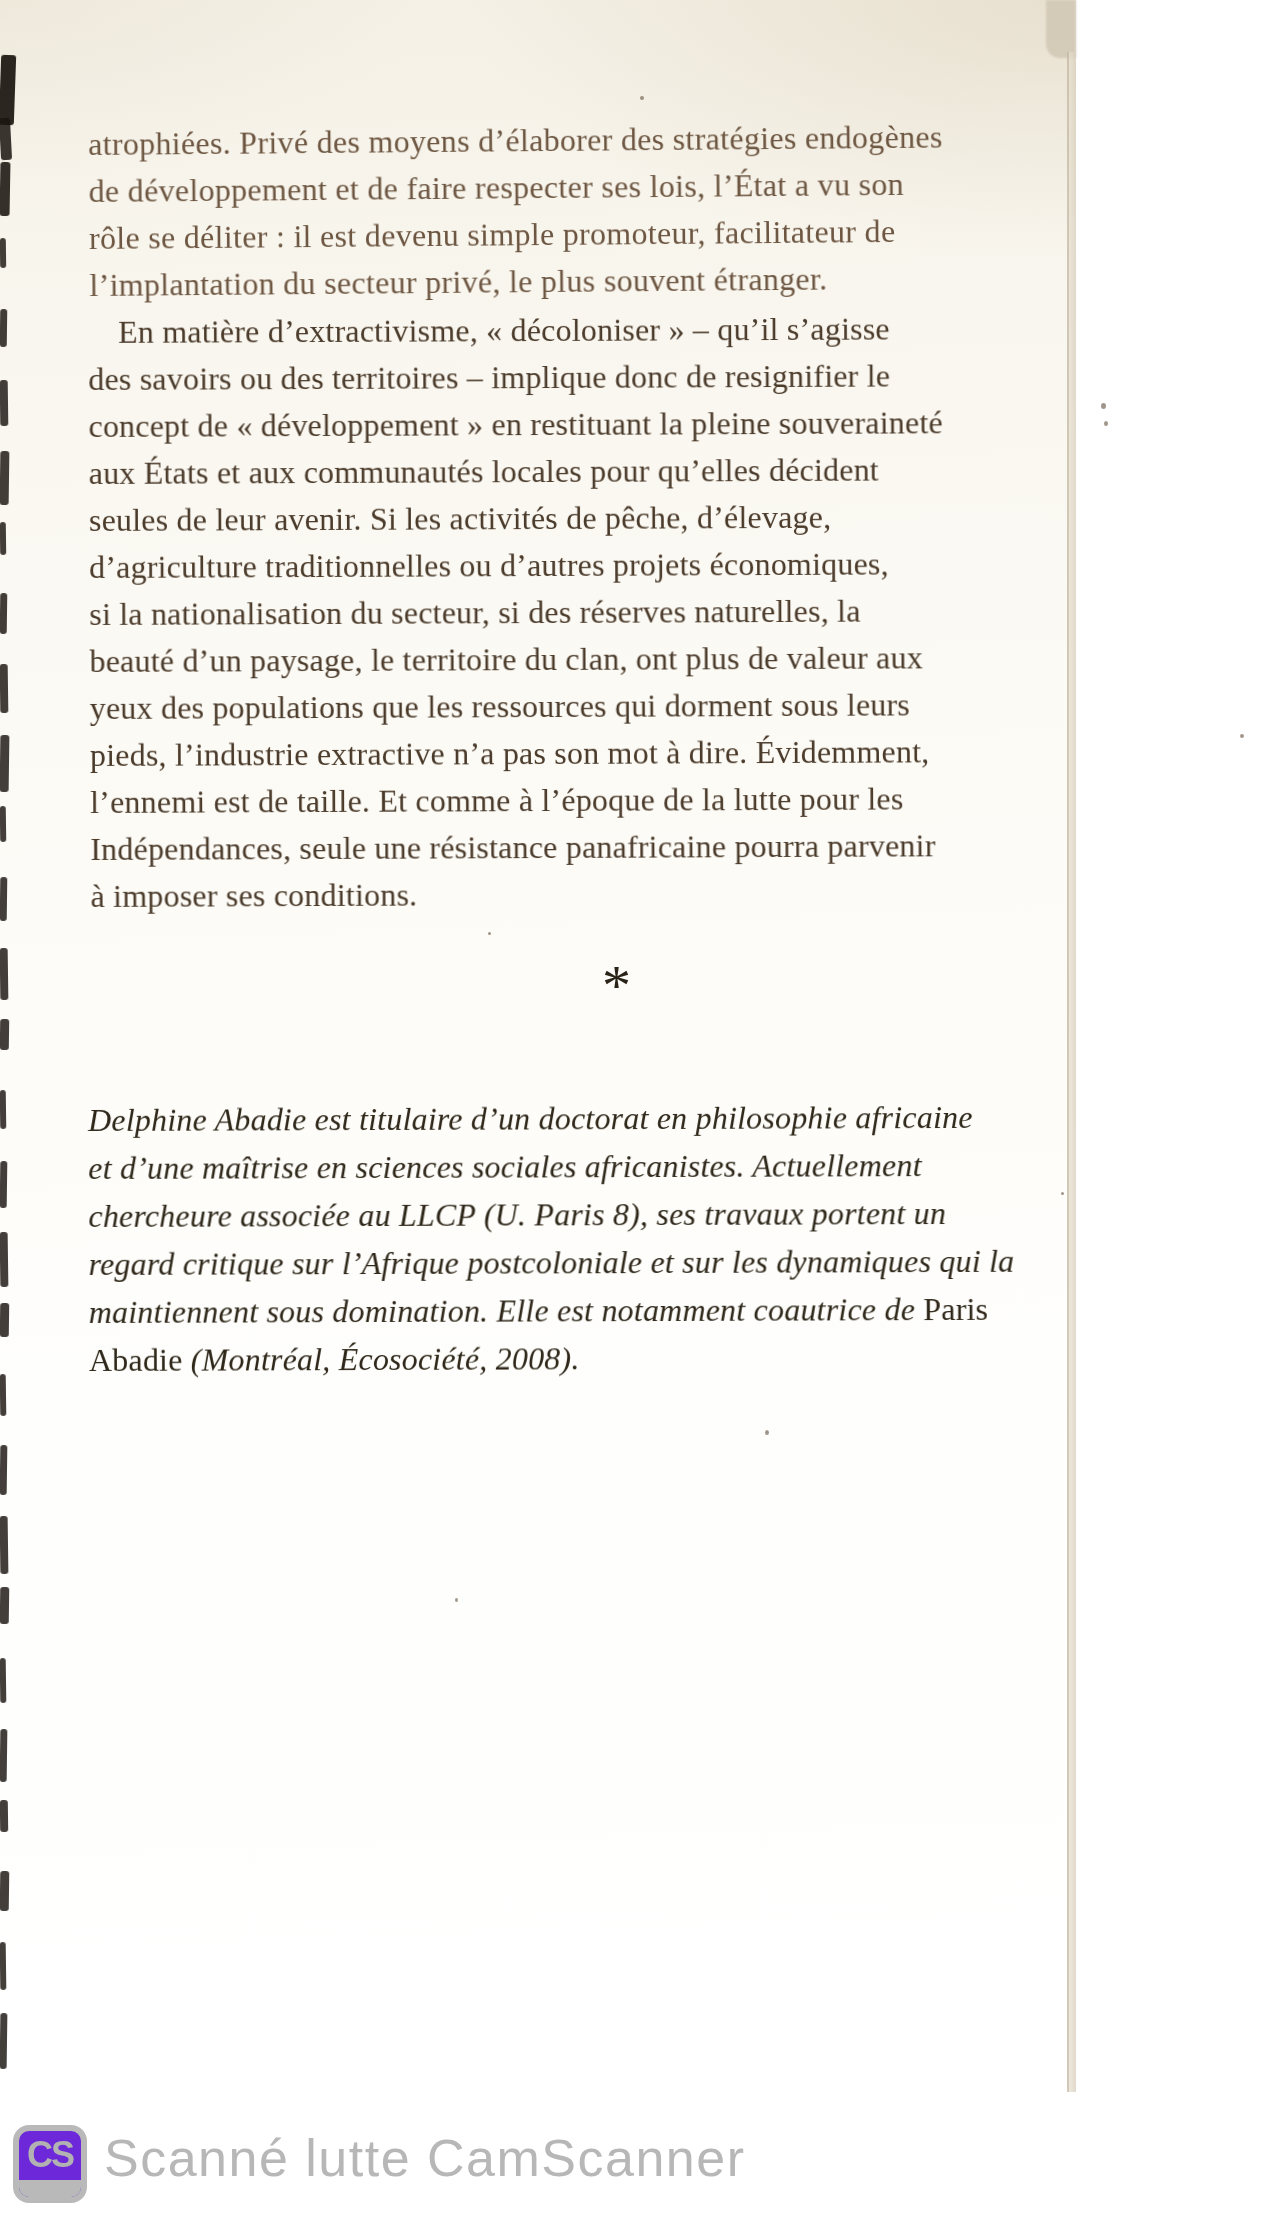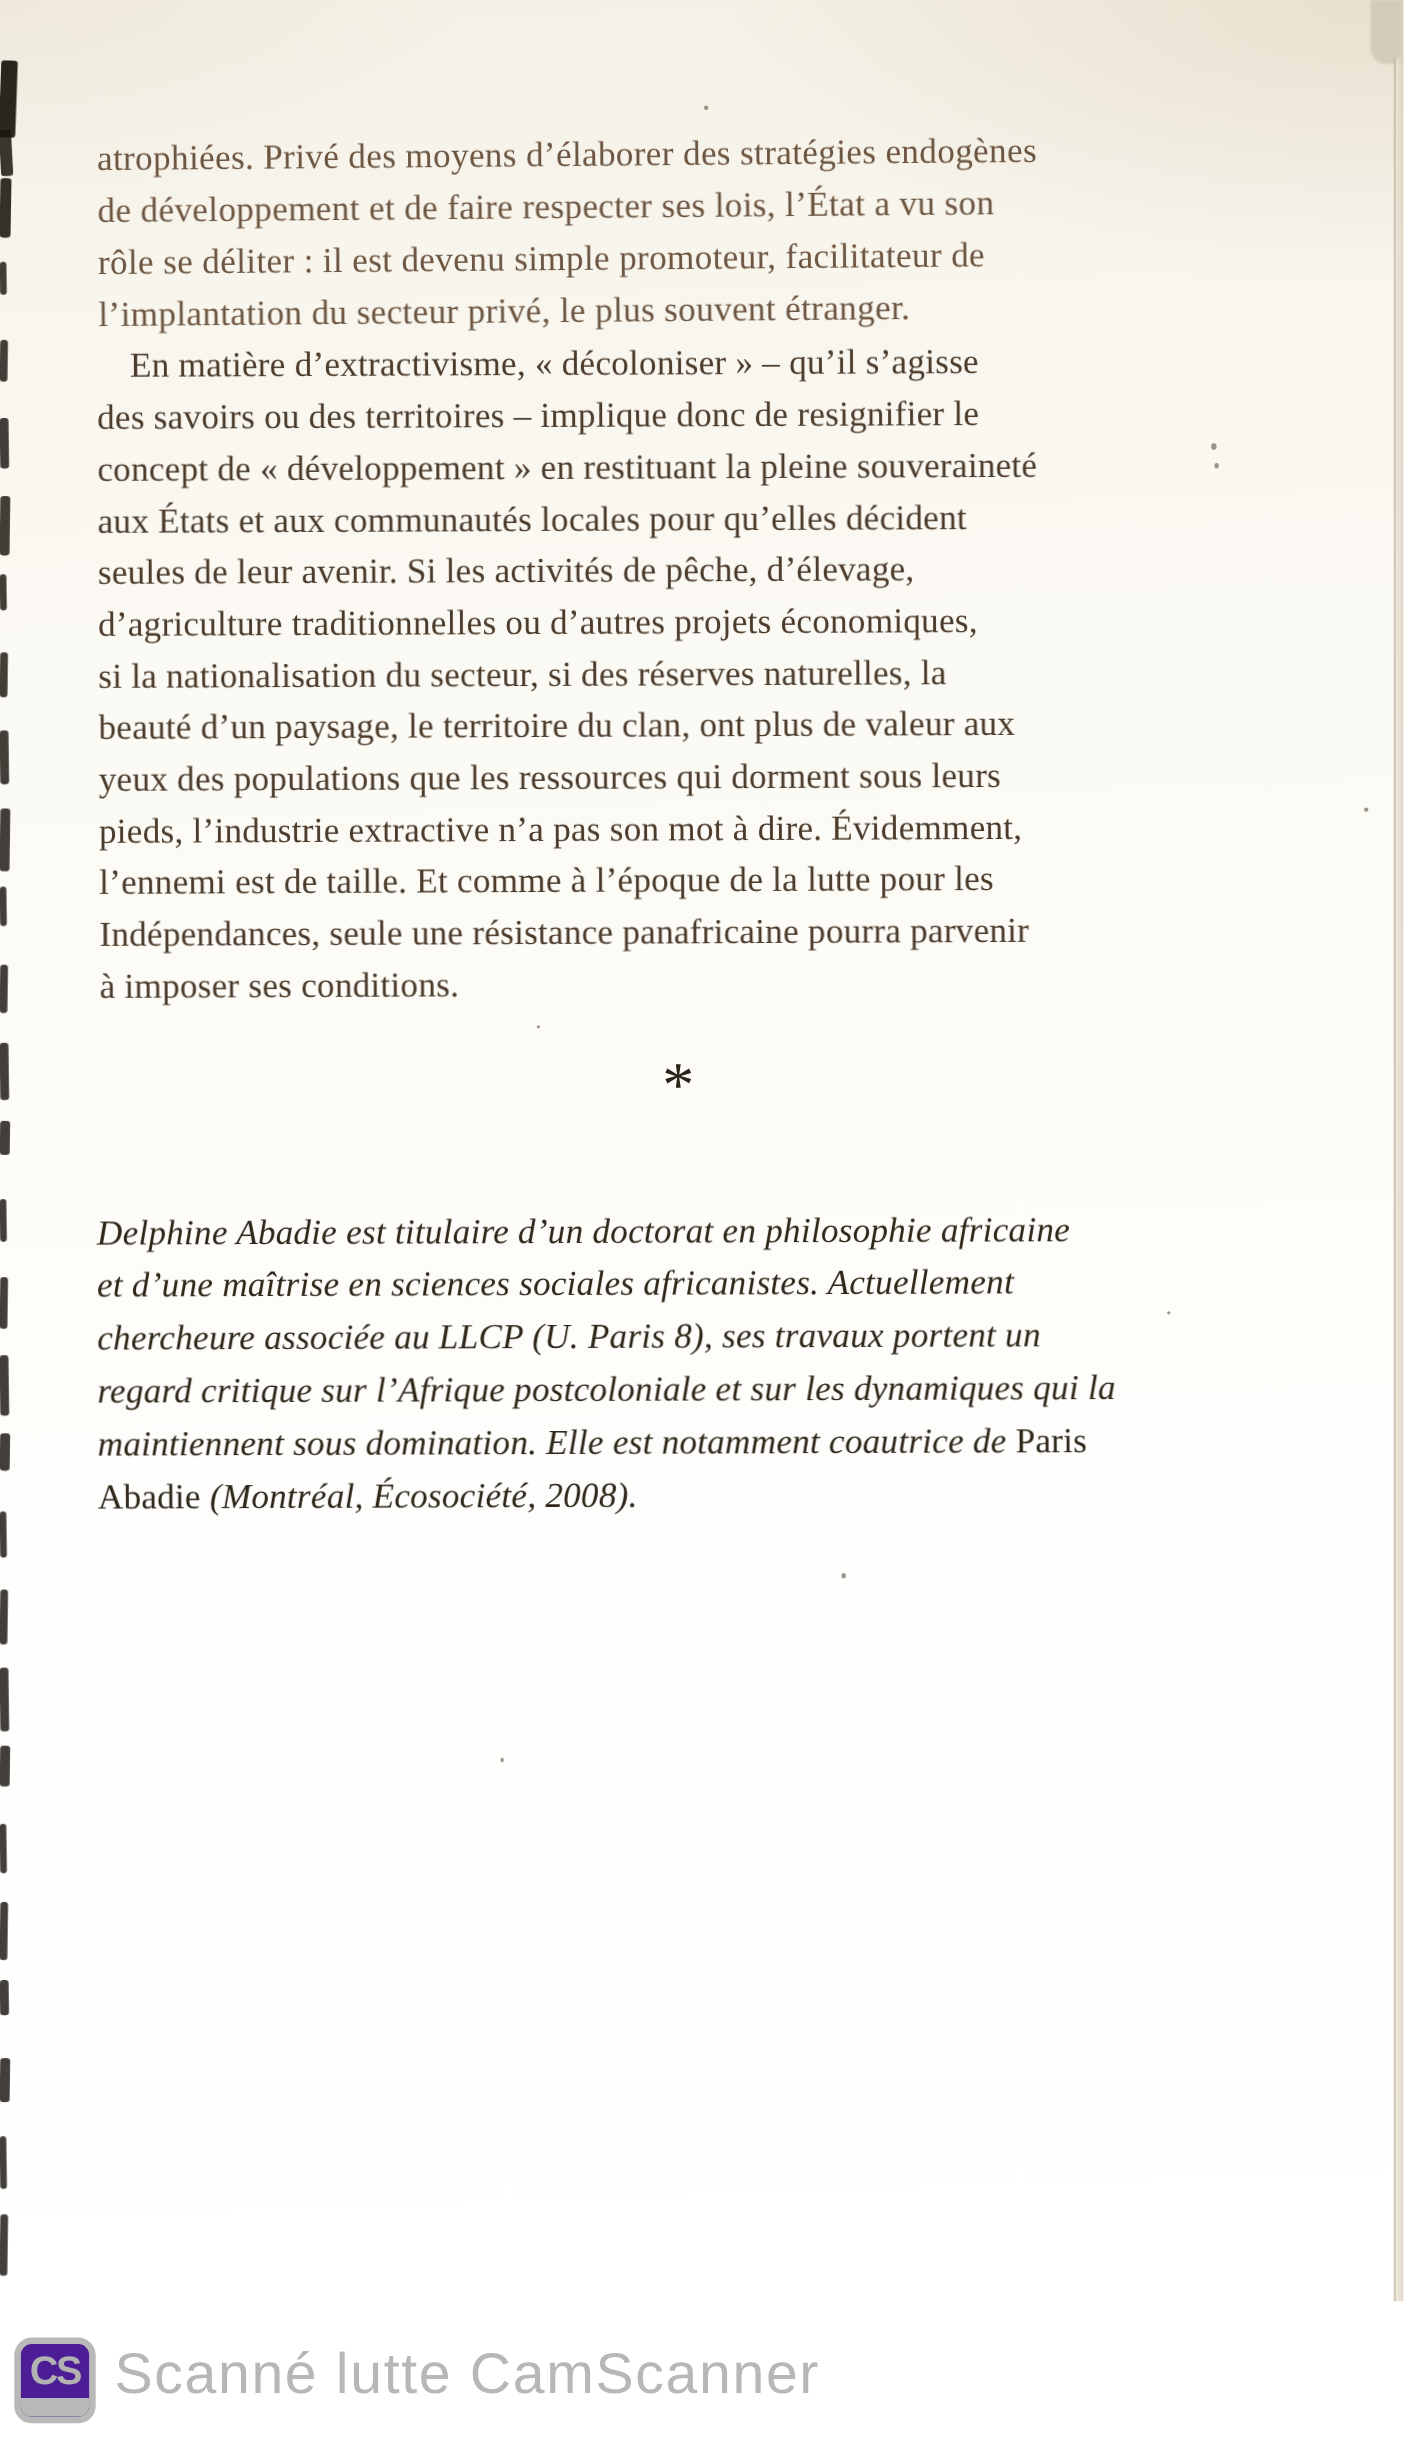--- a/index.html
+++ b/index.html
@@ -3,21 +3,21 @@
 <meta charset="utf-8">
 <style>
   html,body{margin:0;padding:0;}
   body{
     width:1276px;height:2218px;position:relative;overflow:hidden;
     background:#ffffff;
     font-family:"Liberation Serif", serif;
   }
   
   .paper{
-    position:absolute;left:0;top:0;width:1276px;height:2096px;
+    position:absolute;left:0;top:0;width:1076px;height:2096px;
     background:
       radial-gradient(ellipse 950px 420px at 98% 0%, rgba(211,197,170,.38), rgba(211,197,170,0) 62%),
       radial-gradient(ellipse 700px 300px at 0% 0%, rgba(222,211,190,.25), rgba(222,211,190,0) 60%),
       linear-gradient(178deg, #f4f0e5 0%, #f8f5ed 12%, #fbf9f3 28%, #fdfcf8 48%, #fefefd 70%, #ffffff 100%);
   }
   
   .edge-corner{
     position:absolute;right:0;top:0;width:30px;height:58px;
     background:#cfc5b2;opacity:.8;border-bottom-left-radius:14px;
     filter:blur(1px);
@@ -47,21 +47,21 @@
   .bio{top:1096px;font-size:32px;font-style:italic;color:#2e2719;letter-spacing:.2px;
        transform:rotate(-0.2deg);filter:blur(.15px);}
   .bio .line{height:48px;line-height:48px;}
   .bio .rm{font-style:normal;}
   
   .speck{position:absolute;border-radius:50%;background:#53412f;opacity:.55;filter:blur(.4px);}
   
   .scanbar{position:absolute;left:0;top:2096px;width:1276px;height:122px;background:#ffffff;}
   .cs-badge{
     position:absolute;left:13px;top:29px;width:74px;height:78px;box-sizing:border-box;
-    border:6px solid #b9b9b9;border-radius:16px;background:#4c1d95;overflow:hidden;
+    border:6px solid #b9b9b9;border-radius:16px;background:#6d28d9;overflow:hidden;
   }
   .cs-foot{position:absolute;left:0;right:0;bottom:0;height:17px;background:#b9b9b9;}
   .cs-txt{
     position:absolute;left:0;right:0;top:3px;text-align:center;
     font-family:"Liberation Sans", sans-serif;font-weight:bold;font-size:36px;
     color:#b2b2b2;letter-spacing:-2px;
   }
   .scan-label{
     position:absolute;left:104px;top:32px;
     font-family:"Liberation Sans", sans-serif;font-size:52px;font-weight:400;

